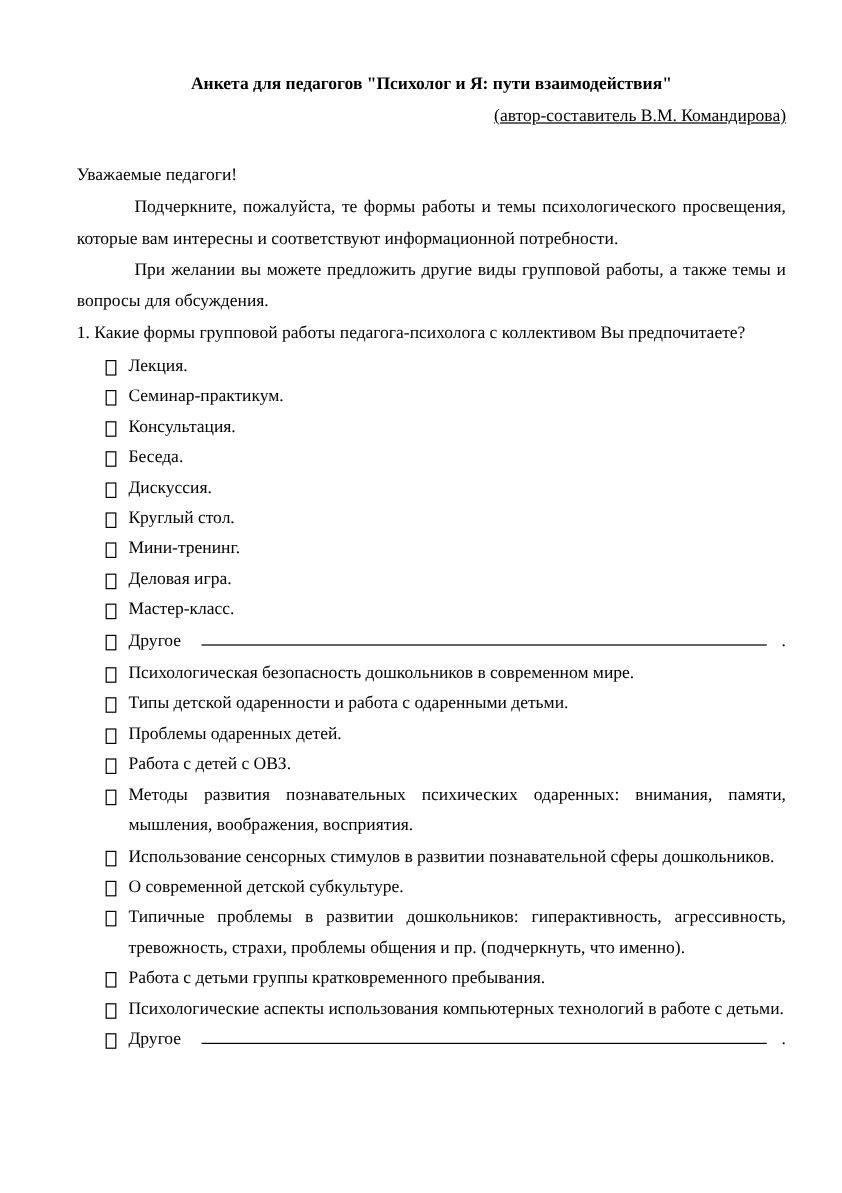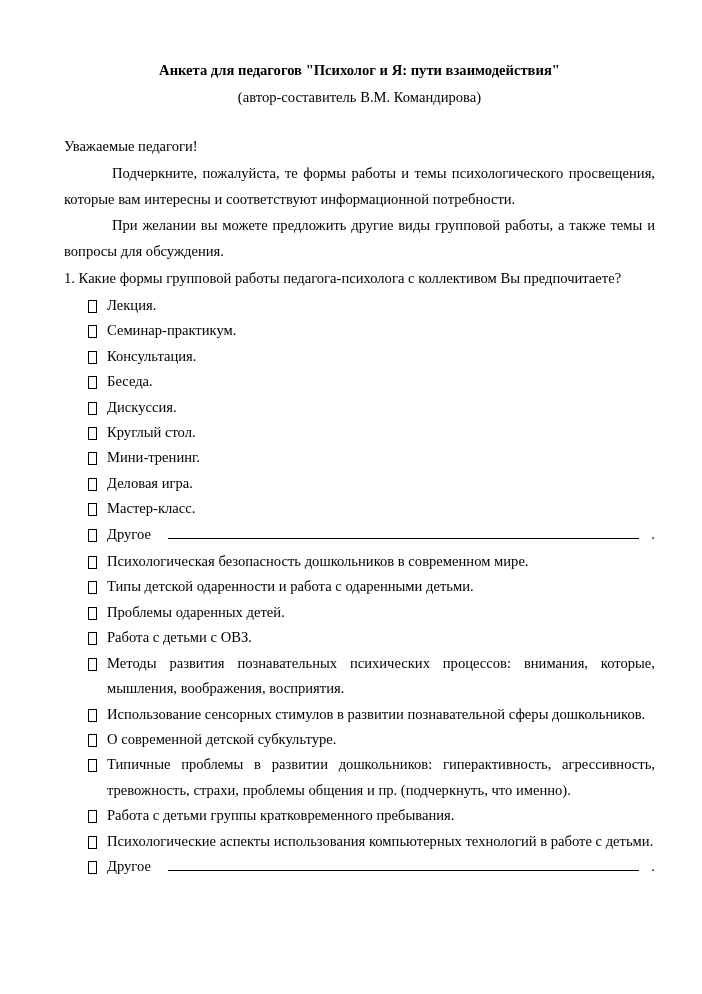--- a/index.html
+++ b/index.html
@@ -21,22 +21,23 @@
     height: 994px;
     padding: 57px 47px 0 64px;
     background: #ffffff;
   }
   .title {
     font-weight: bold;
     text-align: center;
     line-height: 27px;
   }
   .subtitle {
-    text-align: center;
+    text-align: right;
     line-height: 27px;
+    text-decoration: underline;
   }
   .greeting {
     text-align: left;
     line-height: 26px;
     margin-top: 22px;
   }
   .para {
     margin: 0;
     text-indent: 48px;
     text-align: justify;
@@ -169,26 +170,26 @@
         <span class="option-text">Типы детской одаренности и работа с одаренными детьми.</span>
       </li>
 
       <li class="option">
         <span class="checkbox"></span>
         <span class="option-text">Проблемы одаренных детей.</span>
       </li>
 
       <li class="option">
         <span class="checkbox"></span>
-        <span class="option-text">Работа с детьми с ОВЗ.</span>
-      </li>
-
-      <li class="option">
-        <span class="checkbox"></span>
-        <span class="option-text">Методы развития познавательных психических процессов: внимания, которые, мышления, воображения, восприятия.</span>
+        <span class="option-text">Работа с детей с ОВЗ.</span>
+      </li>
+
+      <li class="option">
+        <span class="checkbox"></span>
+        <span class="option-text">Методы развития познавательных психических одаренных: внимания, памяти, мышления, воображения, восприятия.</span>
       </li>
 
       <li class="option">
         <span class="checkbox"></span>
         <span class="option-text">Использование сенсорных стимулов в развитии познавательной сферы дошкольников.</span>
       </li>
 
       <li class="option">
         <span class="checkbox"></span>
         <span class="option-text">О современной детской субкультуре.</span>

